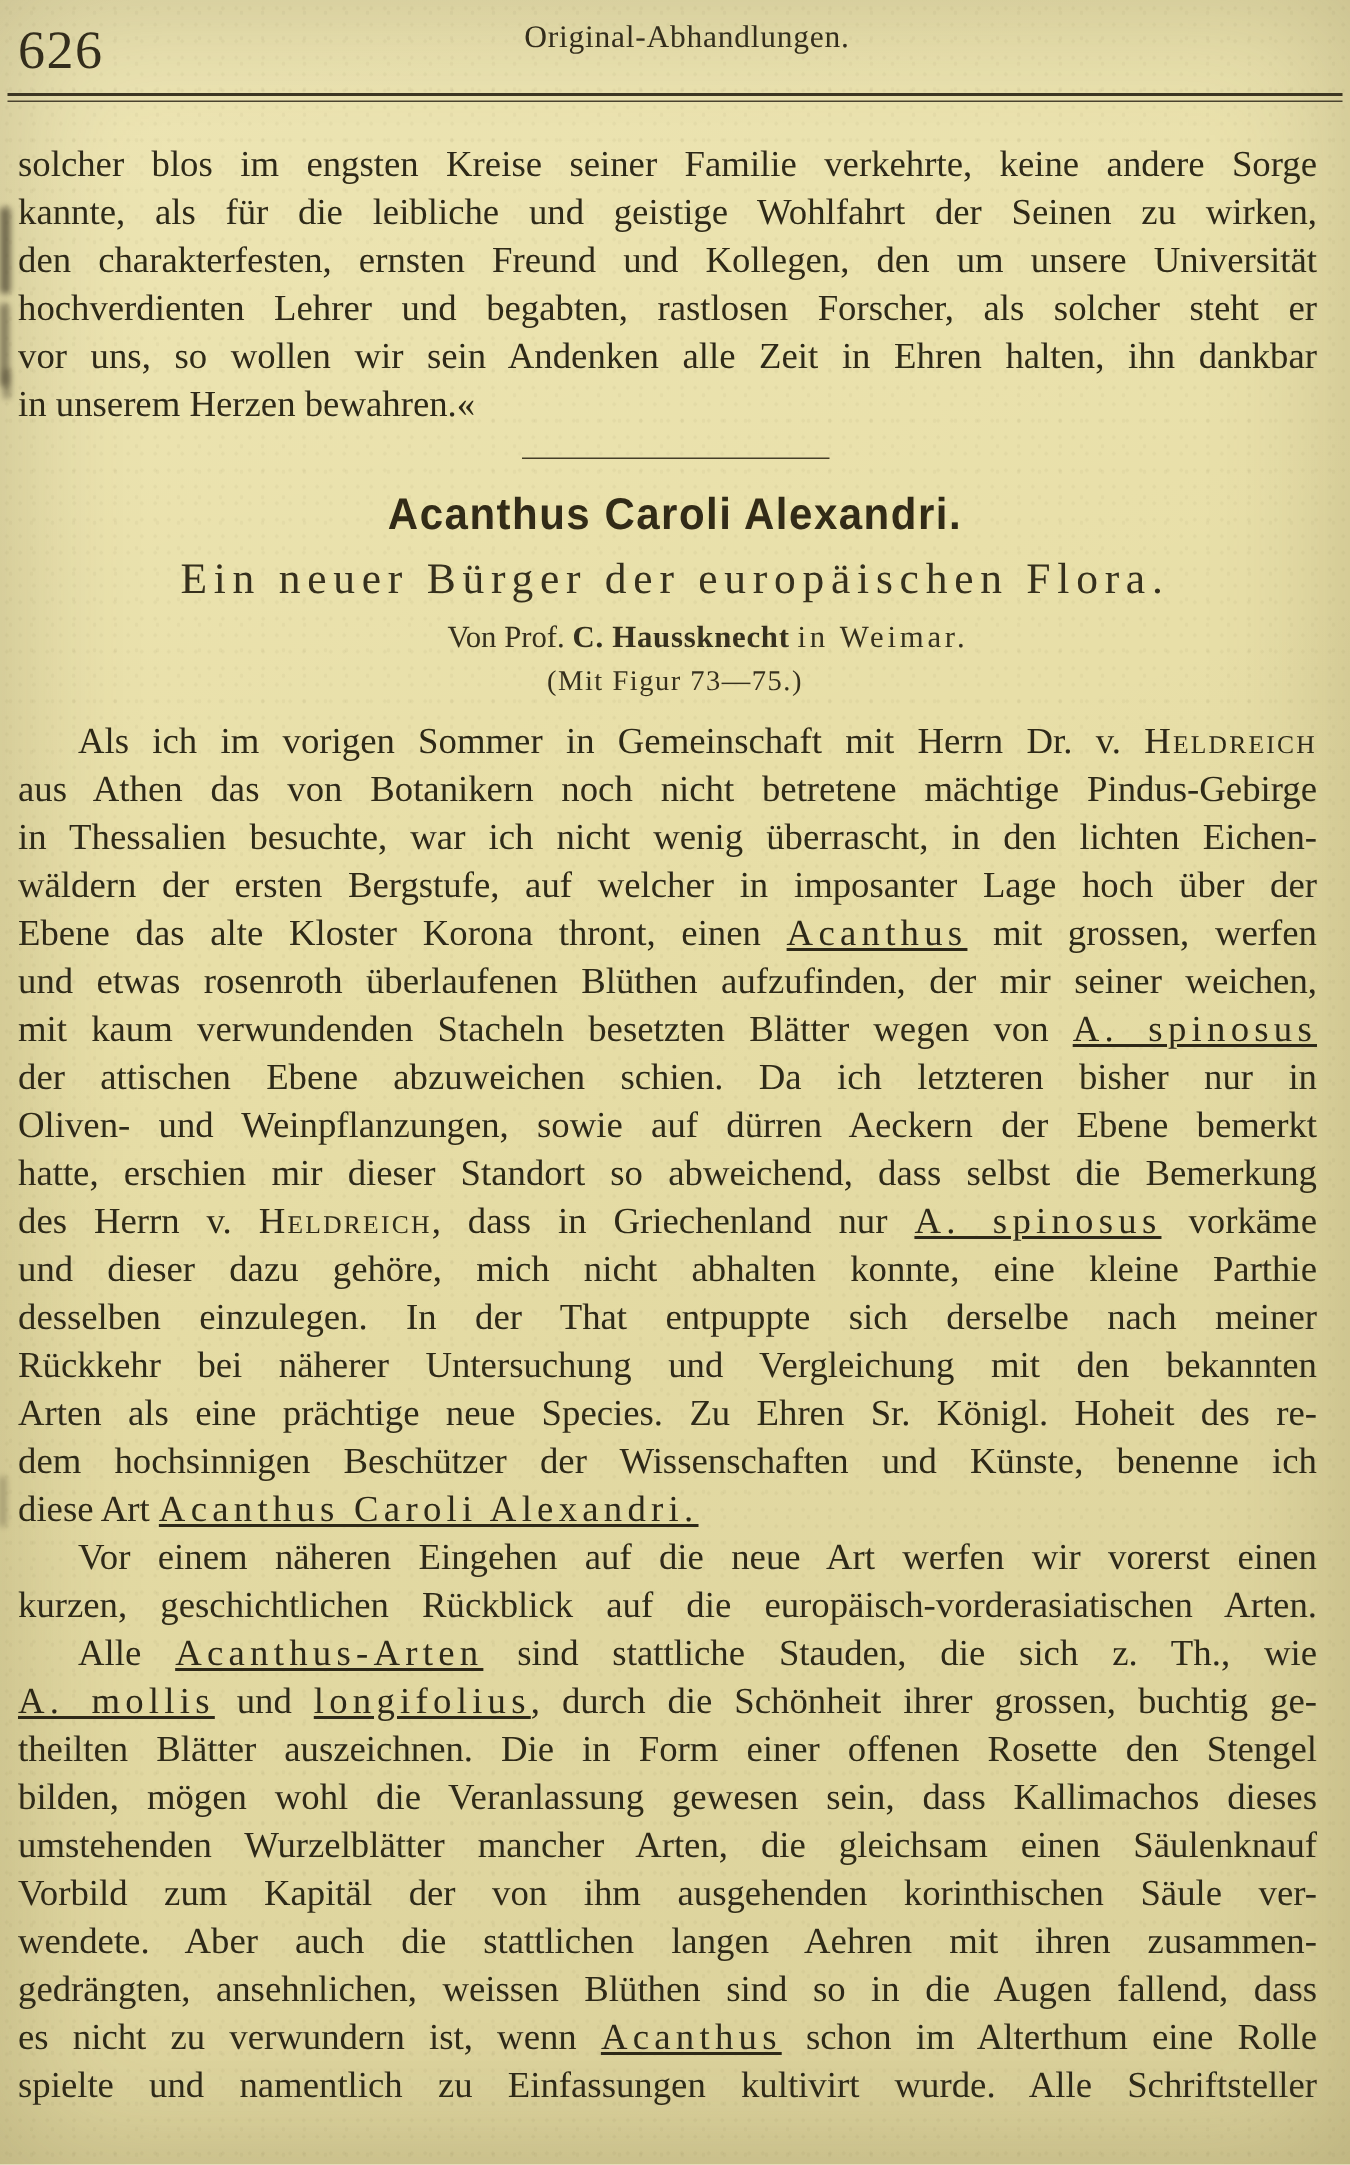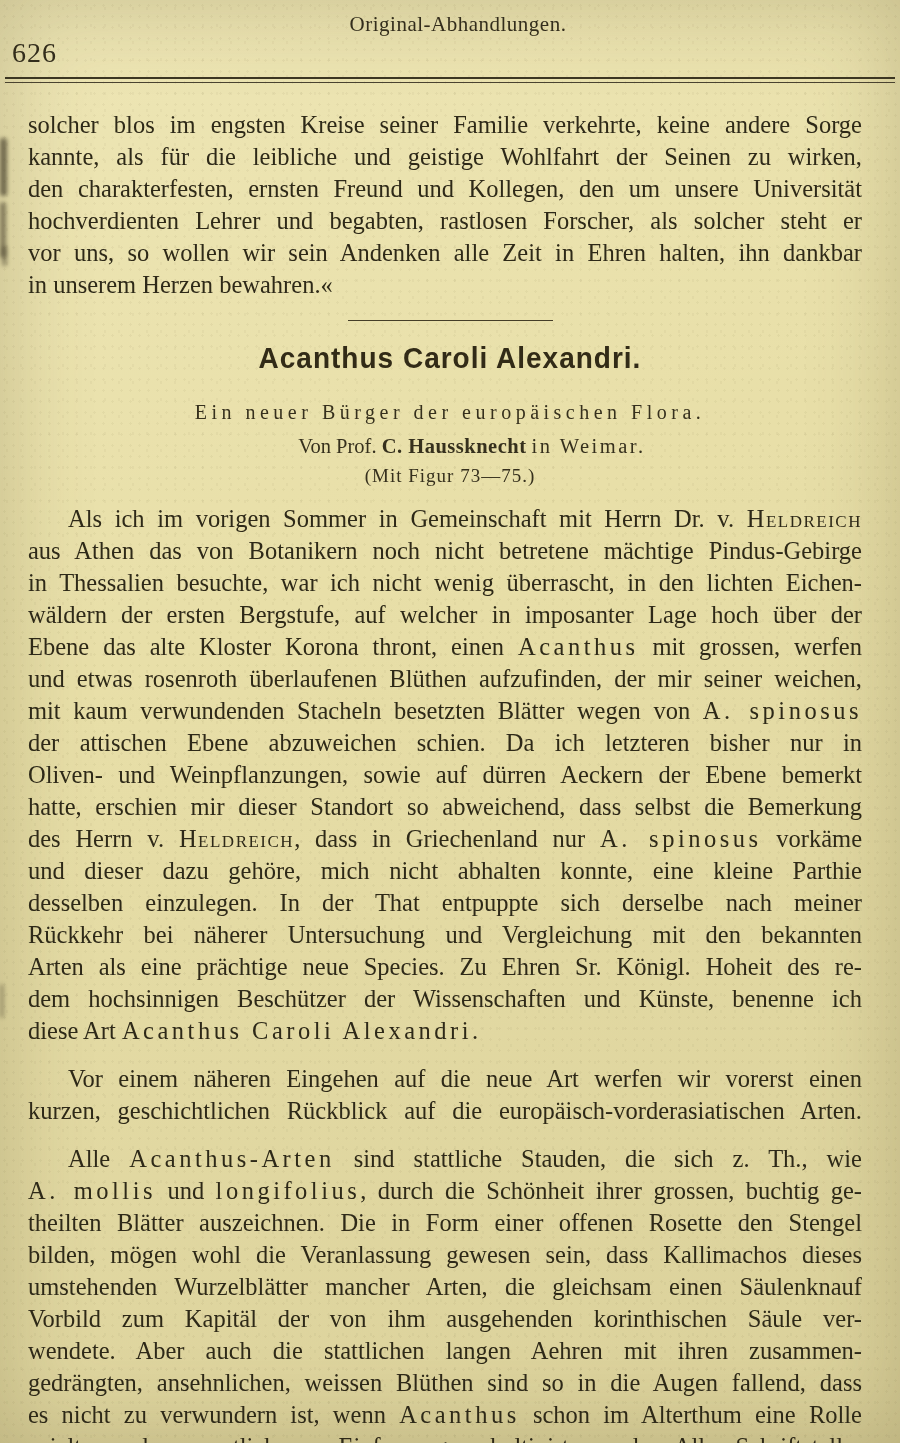--- a/index.html
+++ b/index.html
@@ -31,72 +31,71 @@
   .s2 { left: 0;  top: 202px; width: 6px; height: 56px; opacity: .55; }
   .s3 { left: 2px; top: 246px; width: 5px; height: 20px; opacity: .45; }
   .s4 { left: 0;  top: 984px; width: 4px; height: 34px; opacity: .35; }
 
   .header {
     display: flex; align-items: baseline;
     padding: 12px 14px 0 12px;
     position: relative;
   }
   .page-number {
-    font-size: 28px; letter-spacing: 1px;
+    font-size: 36px; letter-spacing: 1px;
     color: #332d1c;
-    margin-top: 25px;
   }
   .running-title {
     position: absolute; left: 0; right: 0;
     text-align: center;
     font-size: 21px; letter-spacing: 0.5px;
     color: #332d1c;
     margin-left: 16px;
   }
   .double-rule {
     margin: 8px 5px 0 5px;
     border-top: 2.6px solid #3c3622;
     height: 3px;
     border-bottom: 1.4px solid #4a4330;
   }
 
   .body-text { padding: 0 22px 0 12px; }
-  .para { margin: 16px; }
+  .para { margin: 0; }
   .para-gap { margin-top: 26px; }
   .tline {
     font-size: 24.5px;
     line-height: 32px;
     text-align: justify;
     text-align-last: justify;
     white-space: normal;
     color: #2e2918;
   }
   .tline.last { text-align: left; text-align-last: left; }
   .tline.ind { text-indent: 40px; }
   .sc { font-variant: small-caps; letter-spacing: 1.5px; }
-  .sp { letter-spacing: 3.5px; }
+  .sp { letter-spacing: 3.5px; text-decoration: underline; }
 
   .section-divider {
     width: 205px; height: 0;
     border-top: 1.8px solid #453e28;
     margin: 19px auto 0 auto;
   }
   .title-block { text-align: center; }
   .article-title {
     margin-top: 21px;
     font-family: "Liberation Sans", sans-serif;
     font-weight: 700;
     font-size: 28px;
     letter-spacing: 1px;
     color: #322b17;
     transform: scaleY(1.06);
   }
   .article-subtitle {
-    margin-top: 27px;
-    font-size: 20px;
+    margin-top: 11px;
+    font-size: 29px;
     letter-spacing: 4.5px;
     color: #36301d;
     font-family: Liberation Serif, serif;
   }
   .byline {
     margin-top: 11px;
     font-size: 20.5px;
     color: #36301d;
     margin-left: 44px;
   }

